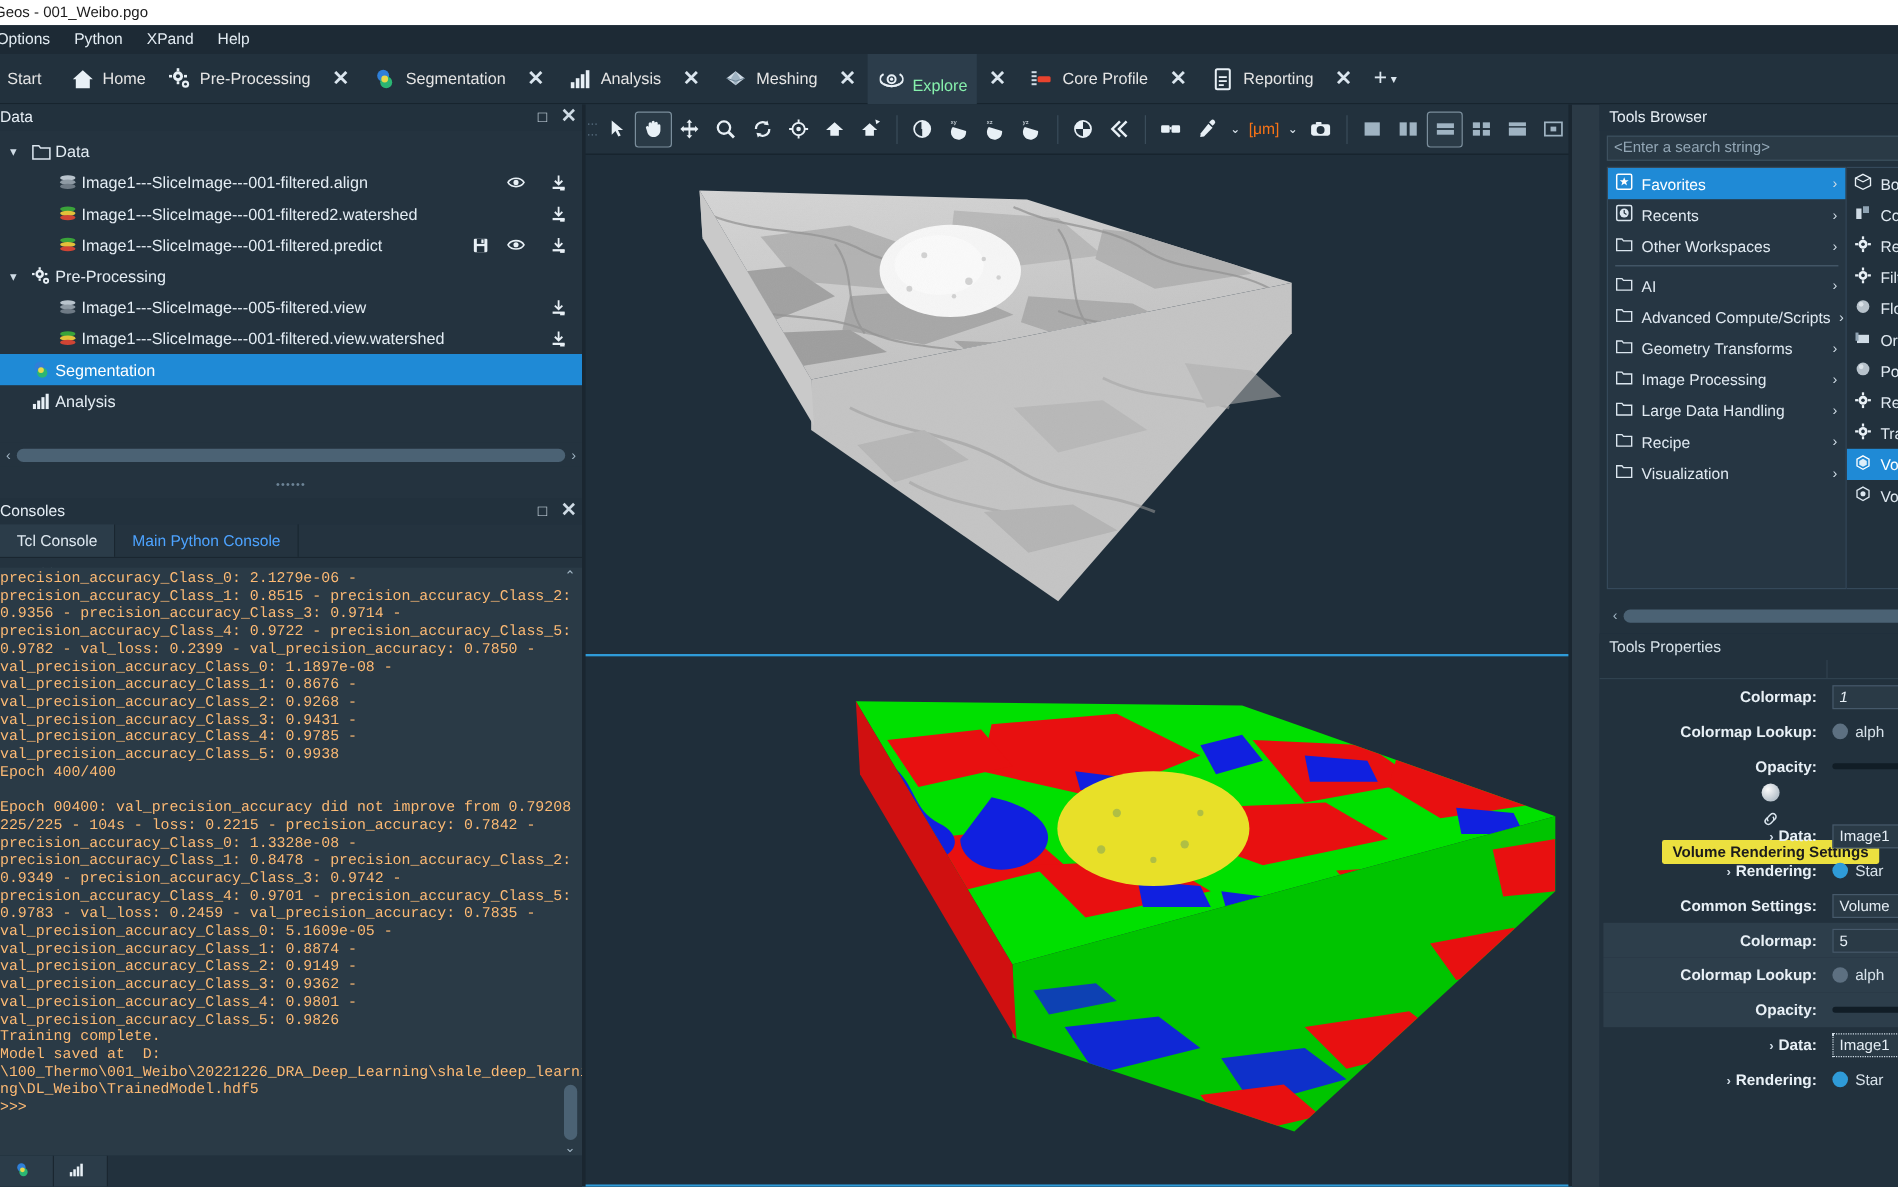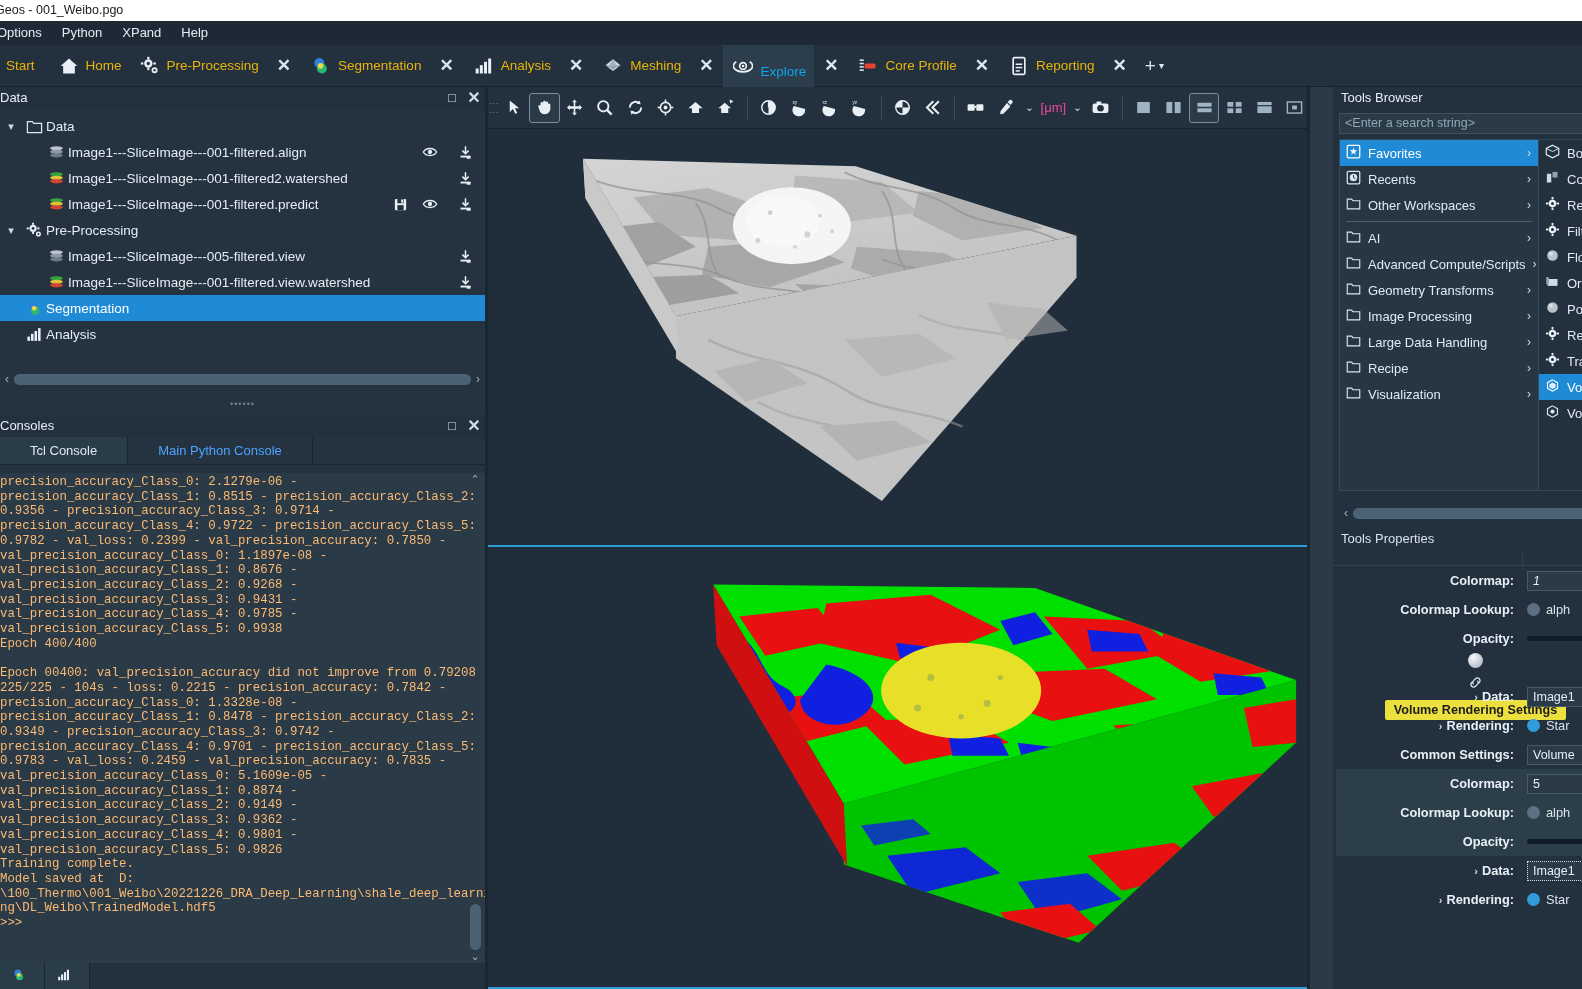--- a/index.html
+++ b/index.html
@@ -34,25 +34,25 @@
   .menu-item:first-child { padding-left:0; margin-left:-3px; }
 
   
   .tabbar {
     position:absolute; left:0; top:45px; width:1582px; height:42px;
     background:#22313d; display:flex; align-items:center;
     border-bottom:1px solid #16222b;
   }
   .tab {
     display:flex; align-items:center; height:42px; padding:0 8px 0 10px;
-    gap:7px; white-space:nowrap; cursor:default; font-size:13.5px; color:#eab308;
+    gap:7px; white-space:nowrap; cursor:default; font-size:13.5px; color:#e5e5e5;
   }
   .tab.start { padding-left:6px; padding-right:14px; }
   .tab.active { background:#2c3d4b; color:#4da3ff; }
-  .tab.active .tab-label { color:#0ea5e9;margin-top:12px; }
+  .tab.active .tab-label { color:#86efac;margin-top:12px; }
   .tab-close {
     color:#dbe6ef; font-size:17px; line-height:1; padding:0 10px;
     cursor:pointer; font-weight:600;
   }
   .tab-ico { width:20px; height:20px; display:inline-block; flex:0 0 auto; }
   .tab-add { display:flex; align-items:center; gap:3px; padding:0 8px; color:#dbe6ef;}
   .tab-add .plus { font-size:19px; line-height:1; }
   .tab-add .chev { font-size:10px; }
 
   
@@ -88,21 +88,21 @@
   .hscroll .track { flex:1; height:11px; border-radius:6px; background:#4b6274; }
   .grip-dots {
     position:absolute; left:0; bottom:6px; width:485px; text-align:center;
     color:#6d8496; font-size:9px; letter-spacing:1px;
   }
 
   
   .console-panel { position:absolute; left:0; top:328px; width:485px; height:574px; background:#24333f; }
   .console-tabs { display:flex; height:28px; background:#24333f; border-bottom:1px solid #1a2630;}
   .ctab {
-    padding:0 30px; line-height:28px; font-size:13px; color:#dfe9f1;
+    padding:0 14px; line-height:28px; font-size:13px; color:#dfe9f1;
     background:#2b3c49; border-right:1px solid #1a2630; cursor:default;
   }
   .ctab.active { color:#4da3ff; background:#24333f; }
   .console-toolbar { height:28px; display:flex; align-items:center; gap:16px; padding-left:4px; }
   .console-toolbar .tb-ico { color:#dde7ef; font-size:14px; cursor:pointer; }
   .console-out {
     position:absolute; left:0; top:58px; width:485px; height:490px;
     background:#2a3a46; overflow:hidden;
     font-family:"Liberation Mono", monospace; font-size:12.4px; line-height:14.7px;
     color:#fdba74; padding:2px 14px 2px 0px; white-space:pre;
@@ -127,21 +127,21 @@
   .vtoolbar {
     height:42px; display:flex; align-items:center; gap:0px; padding-left:4px;
     background:#22313d; border-bottom:1px solid #16222b;
   }
   .vt-btn {
     width:33px; height:30px; display:flex; align-items:center; justify-content:center;
     color:#e0eaf2; cursor:pointer; border-radius:3px;
   }
   .vt-btn.sel { border:1px solid #7b8e9c; background:#2a3a46; }
   .vt-sep { width:1px; height:24px; background:#3a4c5a; margin:0 6px; }
-  .vt-txt { color:#ec4899; font-size:13px; padding:0 3px; }
+  .vt-txt { color:#f97316; font-size:13px; padding:0 3px; }
   .vt-chev { color:#dfe9f1; font-size:10px; padding:0 4px; cursor:pointer; }
   .vt-grip { color:#5c7284; font-size:9px; letter-spacing:0px; width:10px; text-align:center;
              writing-mode:vertical-rl; }
 
   .view-a { position:absolute; left:0; top:42px; width:825px; height:416px; background:#1f2e3a; overflow:hidden;}
   .view-b { position:absolute; left:0; top:458px; width:825px; height:444px; background:#1f2e3a;
             border:2px solid #2f9bd8; overflow:hidden;}
 
   
   .rightcol { position:absolute; left:1333px; top:87px; width:272px; height:902px; background:#22313d; }

